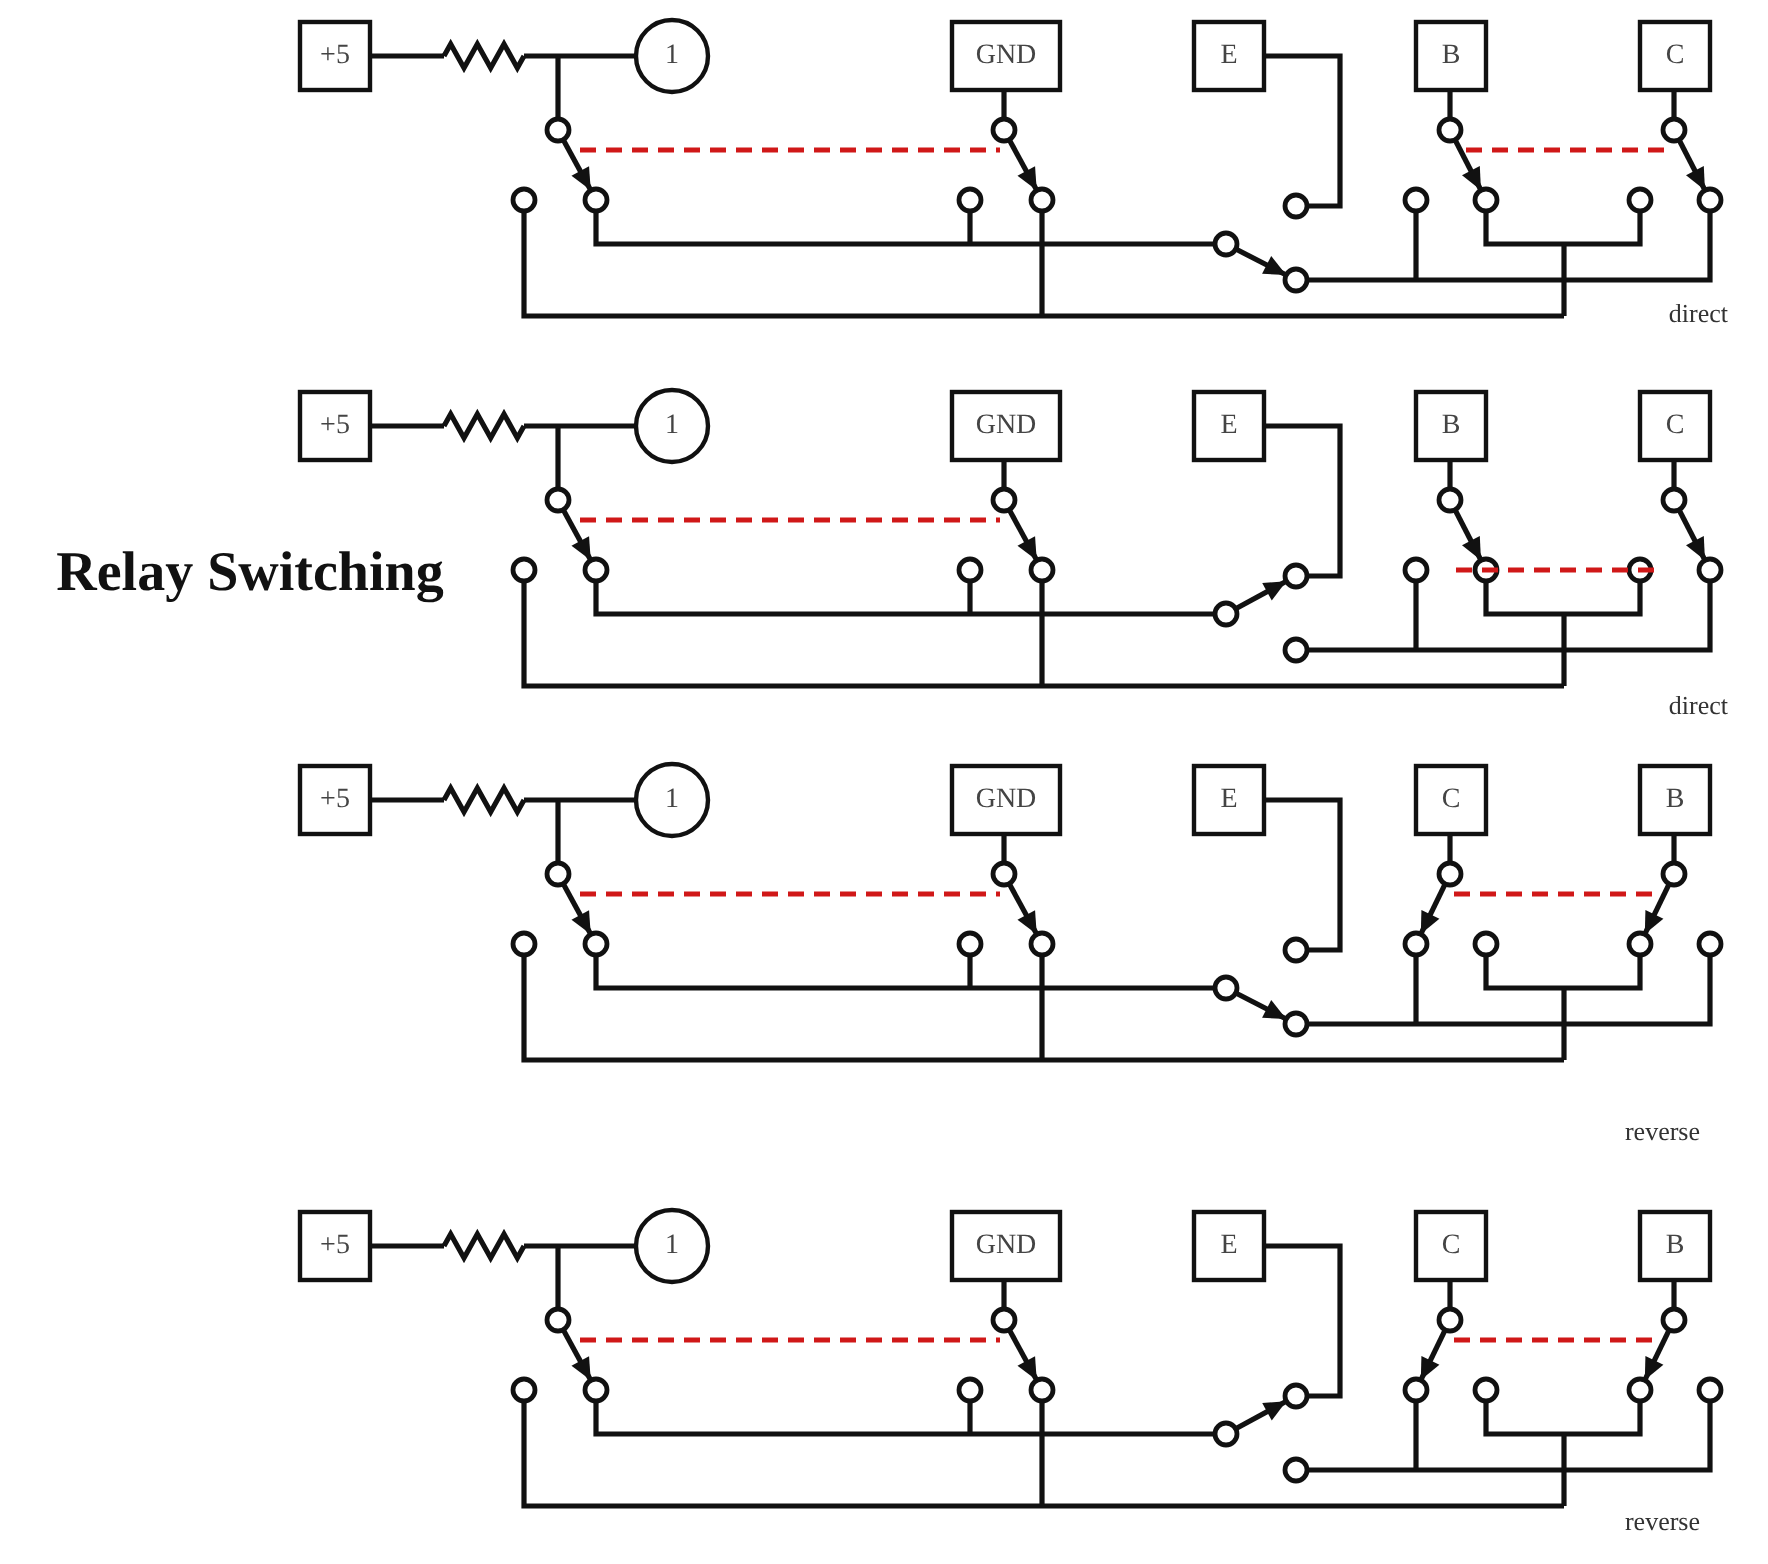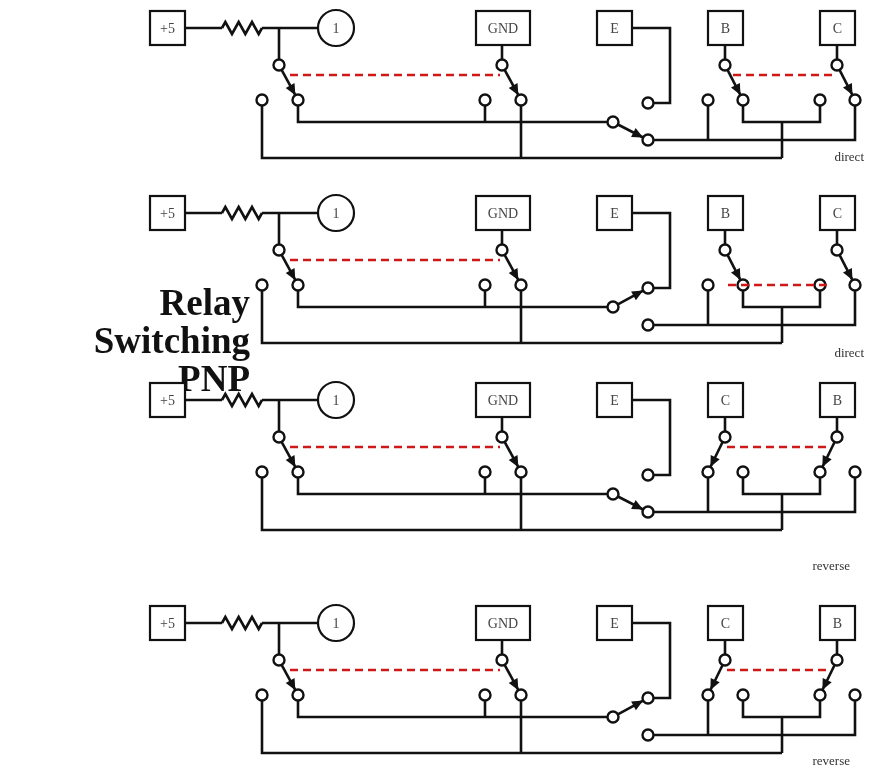--- a/index.html
+++ b/index.html
@@ -1,33 +1,32 @@
 <!DOCTYPE html>
 <html><head>
 <meta charset="utf-8">
 <style>
   html, body { margin:0; padding:0; background:#ffffff; }
   body { width:884px; height:782px; position:relative; overflow:hidden; }
-  #title { position:absolute; left:0; top:284px; width:250px; text-align:right;
-    font-family:"Liberation Serif", serif; font-weight:bold; font-size:37px; line-height:38px; color:#111; }
+  #title { position:absolute; left:0; top:268px; width:250px; text-align:center;
+    font-family:"Liberation Serif", serif; font-weight:bold; font-size:28px; line-height:38px; color:#111; }
   svg { position:absolute; left:0; top:0; }
   .w { stroke:#111; stroke-width:2.6; fill:none; }
   .node { stroke:#111; stroke-width:2.4; fill:#fff; }
   .box { stroke:#111; stroke-width:2.2; fill:#fff; }
   .boxtxt { font-family:"Liberation Serif", serif; font-size:14px; fill:#444; text-anchor:middle; dominant-baseline:central; }
   .lbl { font-family:"Liberation Serif", serif; font-size:13px; fill:#333; text-anchor:end; }
   .dash { stroke:#d01818; stroke-width:2.6; stroke-dasharray:8 5; fill:none; }
   .arm { stroke:#111; stroke-width:2.6; fill:none; }
 </style>
 </head>
 <body>
 
 <div id="title">
   <div>Relay Switching</div>
-  <div>PNP</div>
 </div>
 
 <svg id="schem" width="884" height="782" viewBox="0 0 884 782">
     <g transform="translate(0,0)">
       <g>
         <rect x="150" y="11" width="35" height="34" class="box"></rect>
         <text x="167.5" y="28" class="boxtxt">+5</text>
       </g>
       <polyline points="185,28 222,28" class="w"></polyline>
       <polyline points="222,28 225.33333333333334,22 232,34 238.66666666666666,22 245.33333333333334,34 252,22 258.6666666666667,34 262,28" class="w"></polyline>

